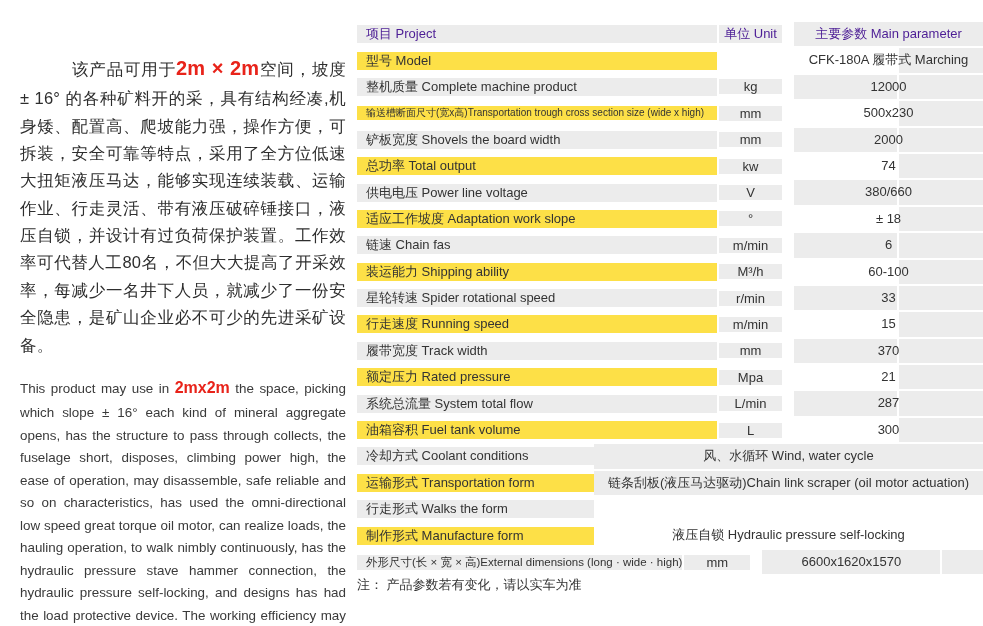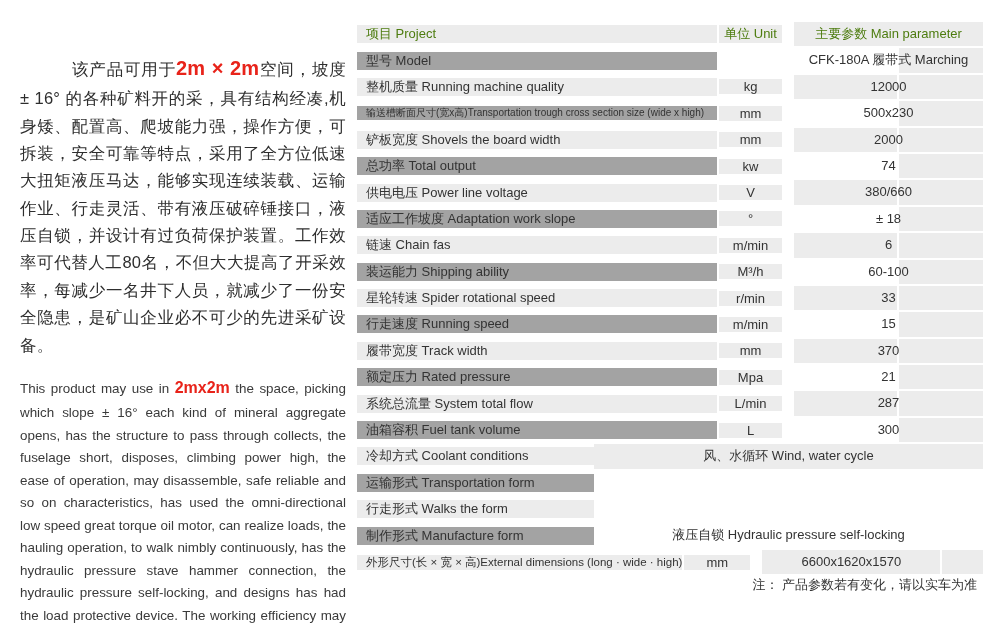--- a/index.html
+++ b/index.html
@@ -28,39 +28,39 @@
   .c-label{flex:0 0 360px;box-sizing:border-box;padding-left:9px;white-space:nowrap;overflow:visible;}
   .c-unit{flex:0 0 63px;margin-left:2px;text-align:center;}
   .c-val{flex:1 1 auto;margin-left:12px;text-align:center;position:relative;height:100%;line-height:24.4px;}
   .c-val::before{content:"";position:absolute;top:0;bottom:0;right:0;width:84px;
     background:#ececec;border-left:2px solid #fff;}
   .c-val > span{position:relative;}
   .c-merged{flex:1 1 auto;margin-left:0;text-align:center;position:relative;height:100%;line-height:24.4px;}
   .c-merged > span{position:relative;}
   
   .gray .c-label,.gray .c-unit,.gray .c-val,.gray .c-merged,.gray .c-fill{background:#ececec;}
-  .white .c-label{background:#a3a3a3;}
+  .white .c-label{background:#fde047;}
   .white .c-unit{background:#ececec;}
   .white .c-val,.white .c-merged{background:#ffffff;}
   .white.val-gray .c-merged{background:#ececec;}
   
-  .t-head{color:#4d7c0f;align-items:center;}
+  .t-head{color:#4c1d95;align-items:center;}
   .t-head .c-val::before{display:none;}
   
   .row-merged .c-label{flex:0 0 237px;}
   
   .small-label .c-label{font-size:10px;}
   
   .row-dims .c-label{flex:0 0 292px;font-size:11.5px;}
   .row-dims .c-unit{flex:0 0 66px;}
   .row-dims .c-val{flex:0 0 178px;}
   .row-dims .c-val::before{display:none;}
   .c-fill{flex:1 1 auto;margin-left:2px;height:100%;}
   
-  .note{text-align:right;font-size:13px;color:#333;padding-right:6px;}
+  .note{font-size:13px;color:#333;padding-right:6px;}
 </style>
 </head>
 <body>
 
 <div class="left-col">
   <p class="zh-para"><span>该产品可用于</span><span class="hl">2m × 2m</span><span>空间，坡度 ± 16° 的各种矿料开的采，具有结构经凑,机身矮、配置高、爬坡能力强，操作方便，可拆装，安全可靠等特点，采用了全方位低速大扭矩液压马达，能够实现连续装载、运输作业、行走灵活、带有液压破碎锤接口，液压自锁，并设计有过负荷保护装置。工作效率可代替人工80名，不但大大提高了开采效率，每减少一名井下人员，就减少了一份安全隐患，是矿山企业必不可少的先进采矿设备。</span></p>
   <p class="en-para"><span>This product may use in </span><span class="hl">2mx2m</span><span> the space, picking which slope ± 16° each kind of mineral aggregate opens, has the structure to pass through collects, the fuselage short, disposes, climbing power high, the ease of operation, may disassemble, safe reliable and so on characteristics, has used the omni-directional low speed great torque oil motor, can realize loads, the hauling operation, to walk nimbly continuously, has the hydraulic pressure stave hammer connection, the hydraulic pressure self-locking, and designs has had the load protective device. The working efficiency may replace artificial 80, not only raised the mining effi-ciency greatly, reduces a mine shaft personnel every time, reduced a safe hidden danger, is the mine en-terprise essential advanced mining equipment.</span></p>
 </div>
 
 <div class="spec">
@@ -71,21 +71,21 @@
     <div class="c-val"><span>主要参数 Main parameter</span></div>
   </div>
 
   <div class="t-row white">
     <div class="c-label">型号 Model</div>
     <div class="c-unit"></div>
     <div class="c-val"><span>CFK-180A 履带式 Marching</span></div>
   </div>
 
   <div class="t-row gray">
-    <div class="c-label">整机质量 Running machine quality</div>
+    <div class="c-label">整机质量 Complete machine product</div>
     <div class="c-unit">kg</div>
     <div class="c-val"><span>12000</span></div>
   </div>
 
   <div class="t-row white small-label">
     <div class="c-label">输送槽断面尺寸(宽x高)Transportation trough cross section size (wide x high)</div>
     <div class="c-unit">mm</div>
     <div class="c-val"><span>500x230</span></div>
   </div>
 
@@ -161,20 +161,21 @@
     <div class="c-val"><span>300</span></div>
   </div>
 
   <div class="t-row gray row-merged">
     <div class="c-label">冷却方式 Coolant conditions</div>
     <div class="c-merged"><span>风、水循环 Wind, water cycle</span></div>
   </div>
 
   <div class="t-row white val-gray row-merged">
     <div class="c-label">运输形式 Transportation form</div>
+    <div class="c-merged"><span>链条刮板(液压马达驱动)Chain link scraper (oil motor actuation)</span></div>
   </div>
 
   <div class="t-row gray row-merged">
     <div class="c-label">行走形式 Walks the form</div>
   </div>
 
   <div class="t-row white row-merged">
     <div class="c-label">制作形式 Manufacture form</div>
     <div class="c-merged"><span>液压自锁 Hydraulic pressure self-locking</span></div>
   </div>

